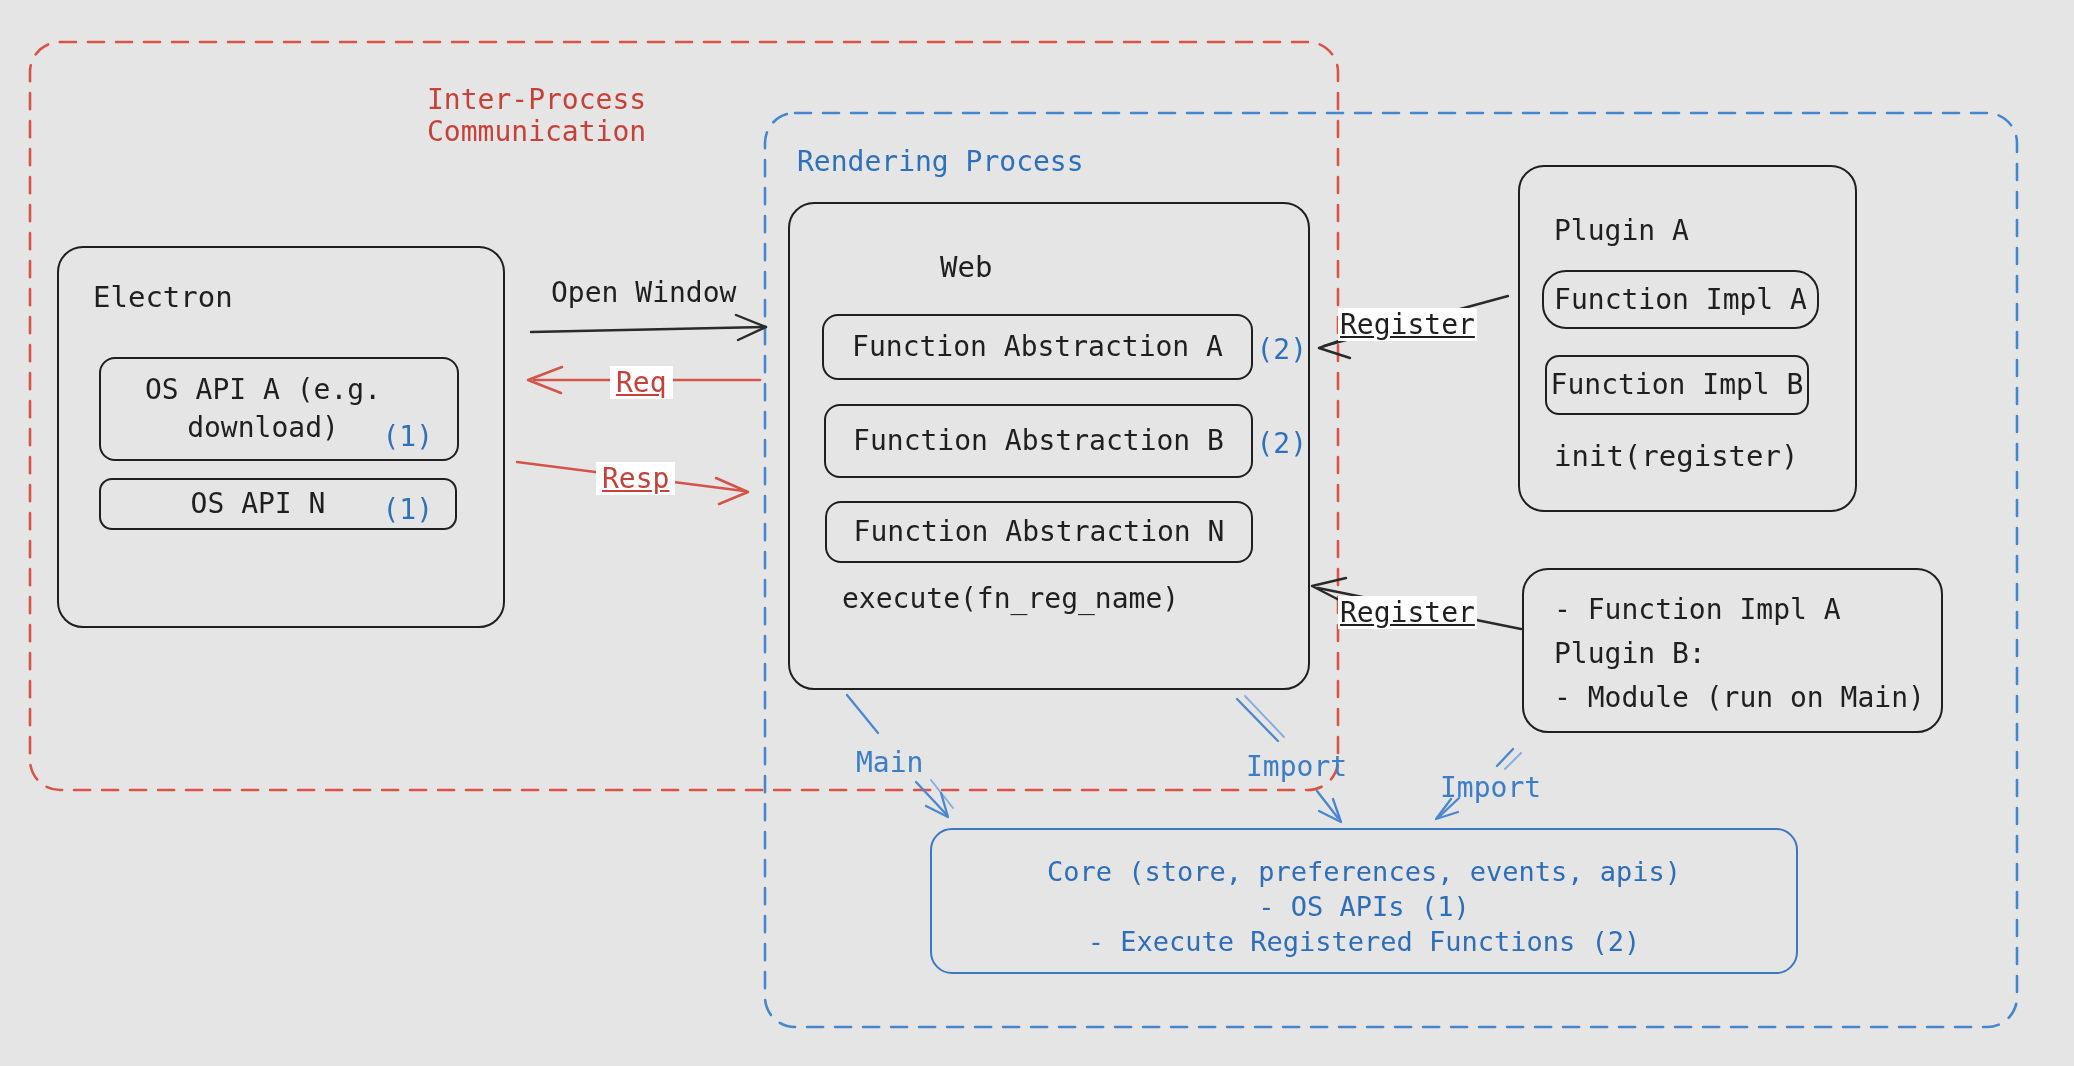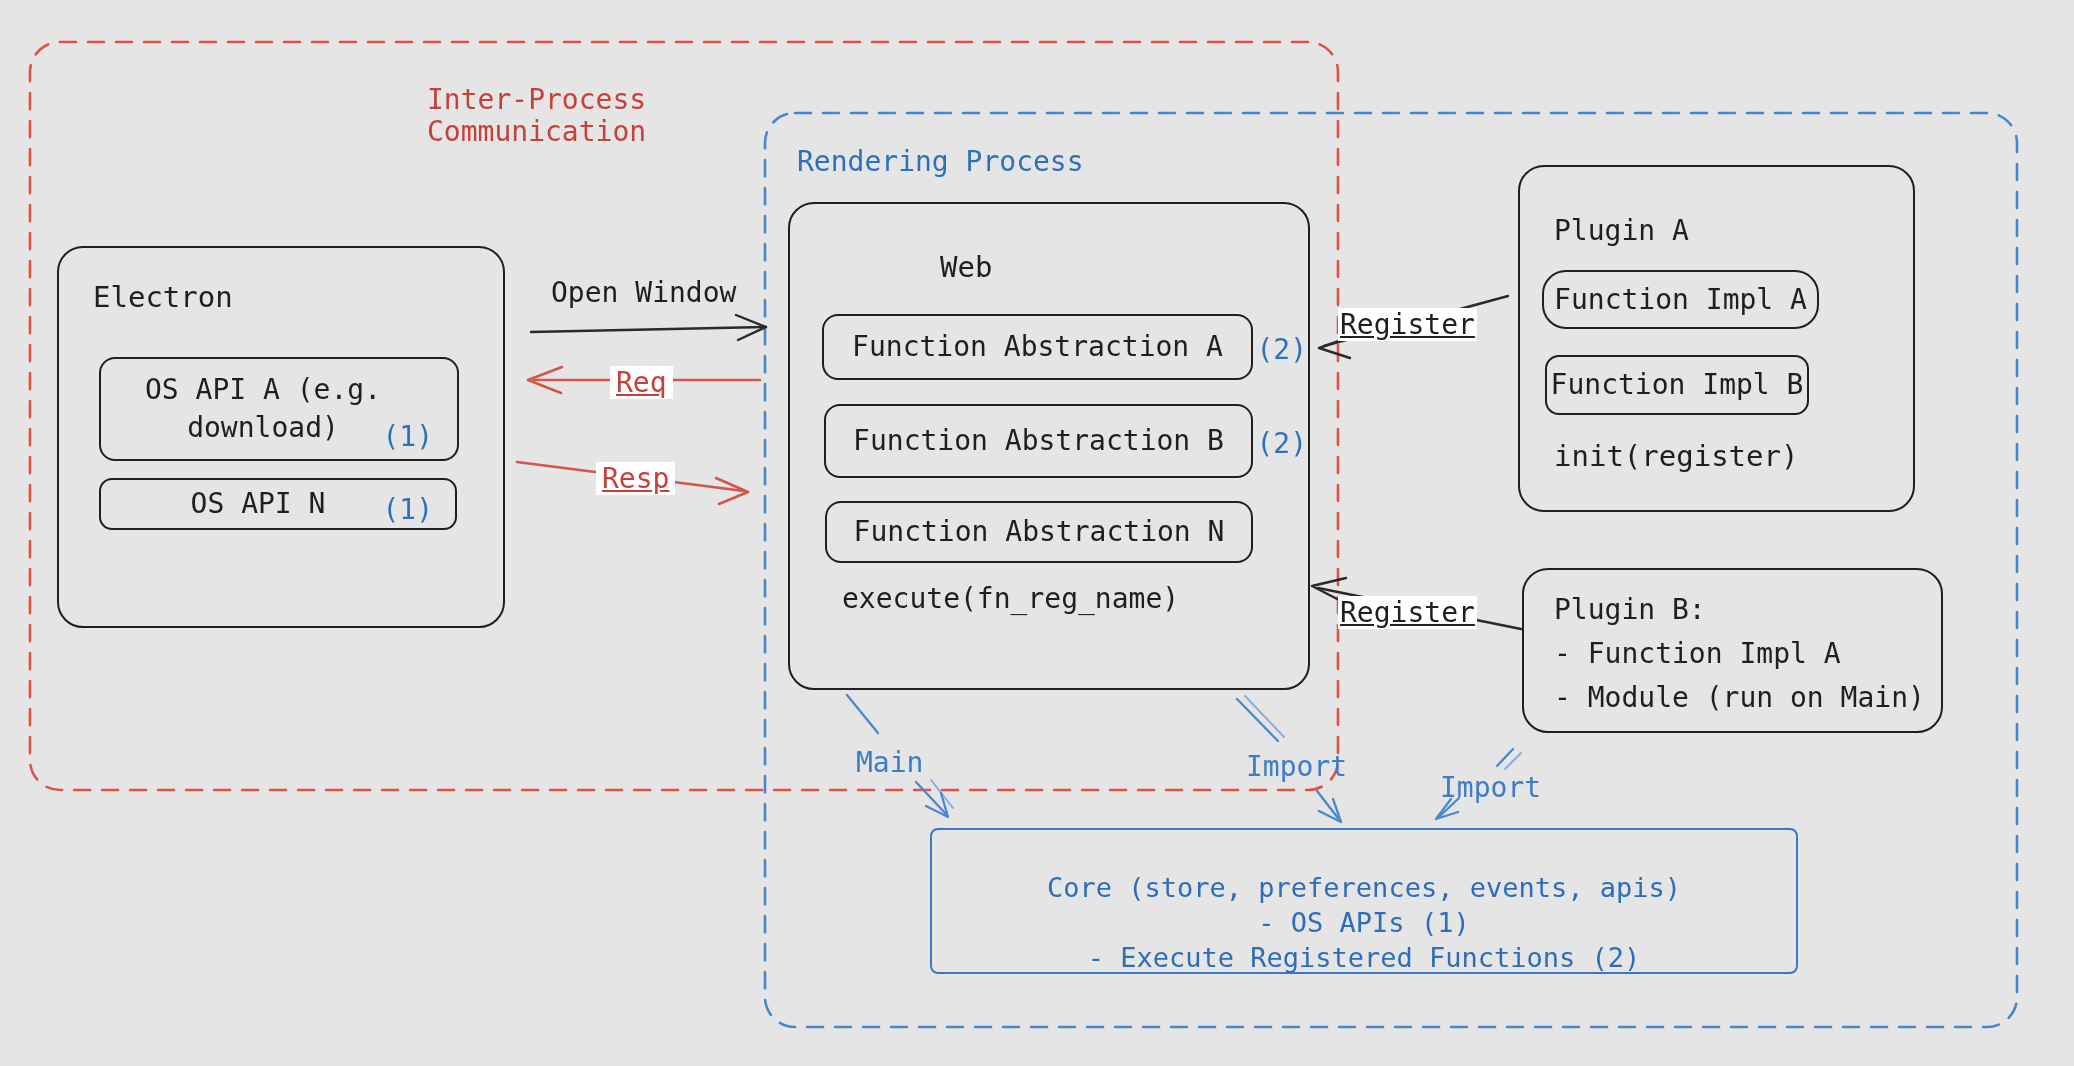--- a/index.html
+++ b/index.html
@@ -22,22 +22,22 @@
   .txtline { white-space:nowrap; }
   #arrow-overlay { position:absolute; left:0; top:0; z-index:20; pointer-events:none; }
   #arrow-overlay path, #arrow-overlay rect { fill:none; stroke-linecap:round; stroke-linejoin:round; }
   .ink-stroke  { stroke:#2a2a2a; stroke-width:2.4px; }
   .red-stroke  { stroke:#d5544a; stroke-width:2.6px; }
   .blue-stroke { stroke:#4b87cf; stroke-width:2.3px; }
   .blue-stroke-light { stroke:#86afdf; stroke-width:2px; }
   .red-dash  { stroke:#db5246; stroke-width:2.6px; stroke-dasharray:16 12; }
   .blue-dash { stroke:#4587cf; stroke-width:2.6px; stroke-dasharray:16 12; }
   .corelines { position:absolute; left:930px; top:828px; width:868px; height:146px;
-               border:2.4px solid #3b77c2; border-radius:8px; box-sizing:border-box;
-               text-align:center; padding-top:40px; font-size:27px; line-height:35px; color:#2e6db8; z-index:5; }
+               border:2.4px solid #3b77c2; border-radius:22px; box-sizing:border-box;
+               text-align:center; padding-top:24px; font-size:27px; line-height:35px; color:#2e6db8; z-index:5; }
   .plugintext { position:absolute; font-size:28px; line-height:44px; white-space:nowrap; }
 </style>
 </head>
 <body>
 
 <div id="canvas">
 
   <div class="lbl red" style="left:427px; top:84px; line-height:31.5px;">
     <div class="txtline">Inter-Process</div>
     <div class="txtline">Communication</div>
@@ -69,35 +69,35 @@
     <div class="subbox" style="left:34px; top:200px; width:429px; height:74px;">
       <span class="txtline">Function Abstraction B</span>
       <span class="badge" style="right:-56px; top:19px;">(2)</span>
     </div>
     <div class="subbox" style="left:35px; top:297px; width:428px; height:62px;">
       <span class="txtline">Function Abstraction N</span>
     </div>
     <div class="boxtitle" style="left:52px; top:378px; font-size:28px;">execute(fn_reg_name)</div>
   </div>
 
-  <div class="box" style="left:1518px; top:165px; width:397px; height:347px;">
+  <div class="box" style="left:1518px; top:165px; width:339px; height:347px;">
     <div class="boxtitle" style="left:34px; top:47px; font-size:28px;">Plugin A</div>
     <div class="subbox" style="left:22px; top:103px; width:277px; height:59px; border-radius:24px;">
       <span class="txtline">Function Impl A</span>
     </div>
     <div class="subbox" style="left:25px; top:188px; width:264px; height:60px; border-radius:14px;">
       <span class="txtline">Function Impl B</span>
     </div>
     <div class="boxtitle" style="left:34px; top:272px; font-size:29px;">init(register)</div>
   </div>
 
   <div class="box" style="left:1522px; top:568px; width:421px; height:165px;">
     <div class="plugintext" style="left:30px; top:18px;">
+      <div class="txtline">- Function Impl A</div>
       <div class="txtline">Plugin B:</div>
-      <div class="txtline">- Function Impl A</div>
       <div class="txtline">- Module (run on Main)</div>
     </div>
   </div>
 
   <div class="corelines">
     <div class="txtline">Core (store, preferences, events, apis)</div>
     <div class="txtline">- OS APIs (1)</div>
     <div class="txtline">- Execute Registered Functions (2)</div>
   </div>
 

